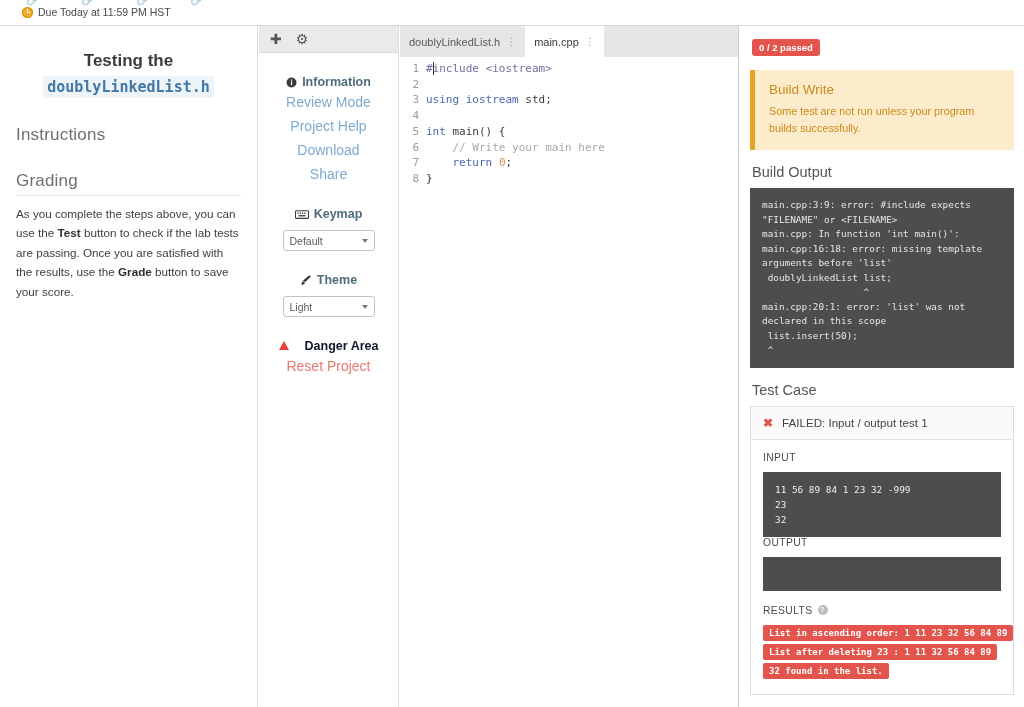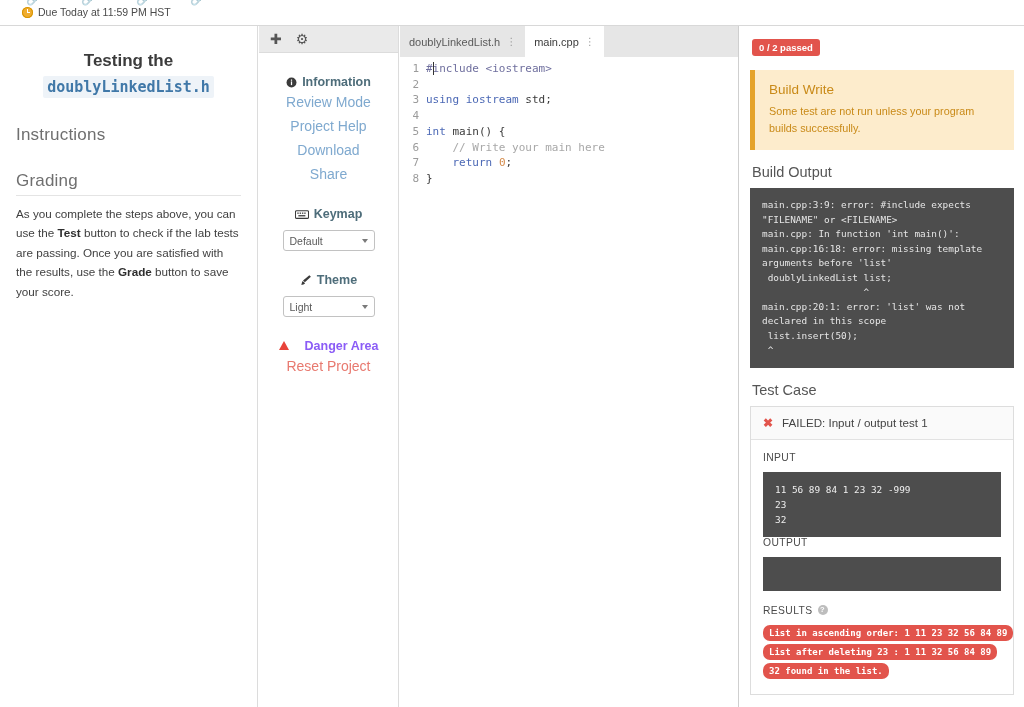--- a/index.html
+++ b/index.html
@@ -107,21 +107,21 @@
     height: 27px; background: #eaeaea; border-bottom: 1px solid #dcdcdc;
     display: flex; align-items: center; gap: 14px; padding-left: 11px;
     color: #555; font-size: 14px;
   }
   .mid-block { text-align: center; padding: 0 12px; }
   .mid-head {
     font-size: 12.5px; font-weight: bold; color: #4e6d7a;
     margin-top: 22px; display: flex; justify-content: center;
     align-items: center; gap: 5px;
   }
-  .mid-head.danger { color: #8b5cf6; gap: 16px; }
+  .mid-head.danger { color: #0f172a; gap: 16px; }
   .mid-link {
     display: block; font-size: 14px; color: #7fa9cf;
     text-decoration: none; line-height: 1.58; margin-top: 2px;
   }
   .mid-link.danger { color: #e8796f; }
   .mid-select {
     width: 92px; height: 21px; margin: 9px auto 0 auto;
     border: 1px solid #c2c2c2; border-radius: 3px; background: #fff;
     font-size: 10.5px; color: #5a5a5a;
     display: flex; align-items: center; padding: 0 6px;
@@ -207,21 +207,21 @@
     background: #4d4d4d; color: #efefef;
     font-family: "DejaVu Sans Mono", monospace;
     font-size: 9.4px; line-height: 15px;
     padding: 10px 12px; white-space: pre;
   }
   .io-box.empty { height: 34px; padding: 0; }
   .res-badge {
     display: inline-block; background: #e2544c; color: #fff;
     font-family: "DejaVu Sans Mono", monospace;
     font-size: 9px; font-weight: bold;
-    padding: 3px 6px; border-radius: 7px; margin-bottom: 3px;
+    padding: 3px 6px; border-radius: 2px; margin-bottom: 3px;
     white-space: nowrap;
   }
   .res-wrap { display: flex; flex-direction: column; align-items: flex-start; }
   .help-ico {
     display: inline-block; width: 10px; height: 10px; border-radius: 50%;
     background: #bdbdbd; color: #fff; font-size: 7.5px; font-weight: bold;
     text-align: center; line-height: 10px;
   }
   .tri-warn {
     display: inline-block; width: 0; height: 0;

